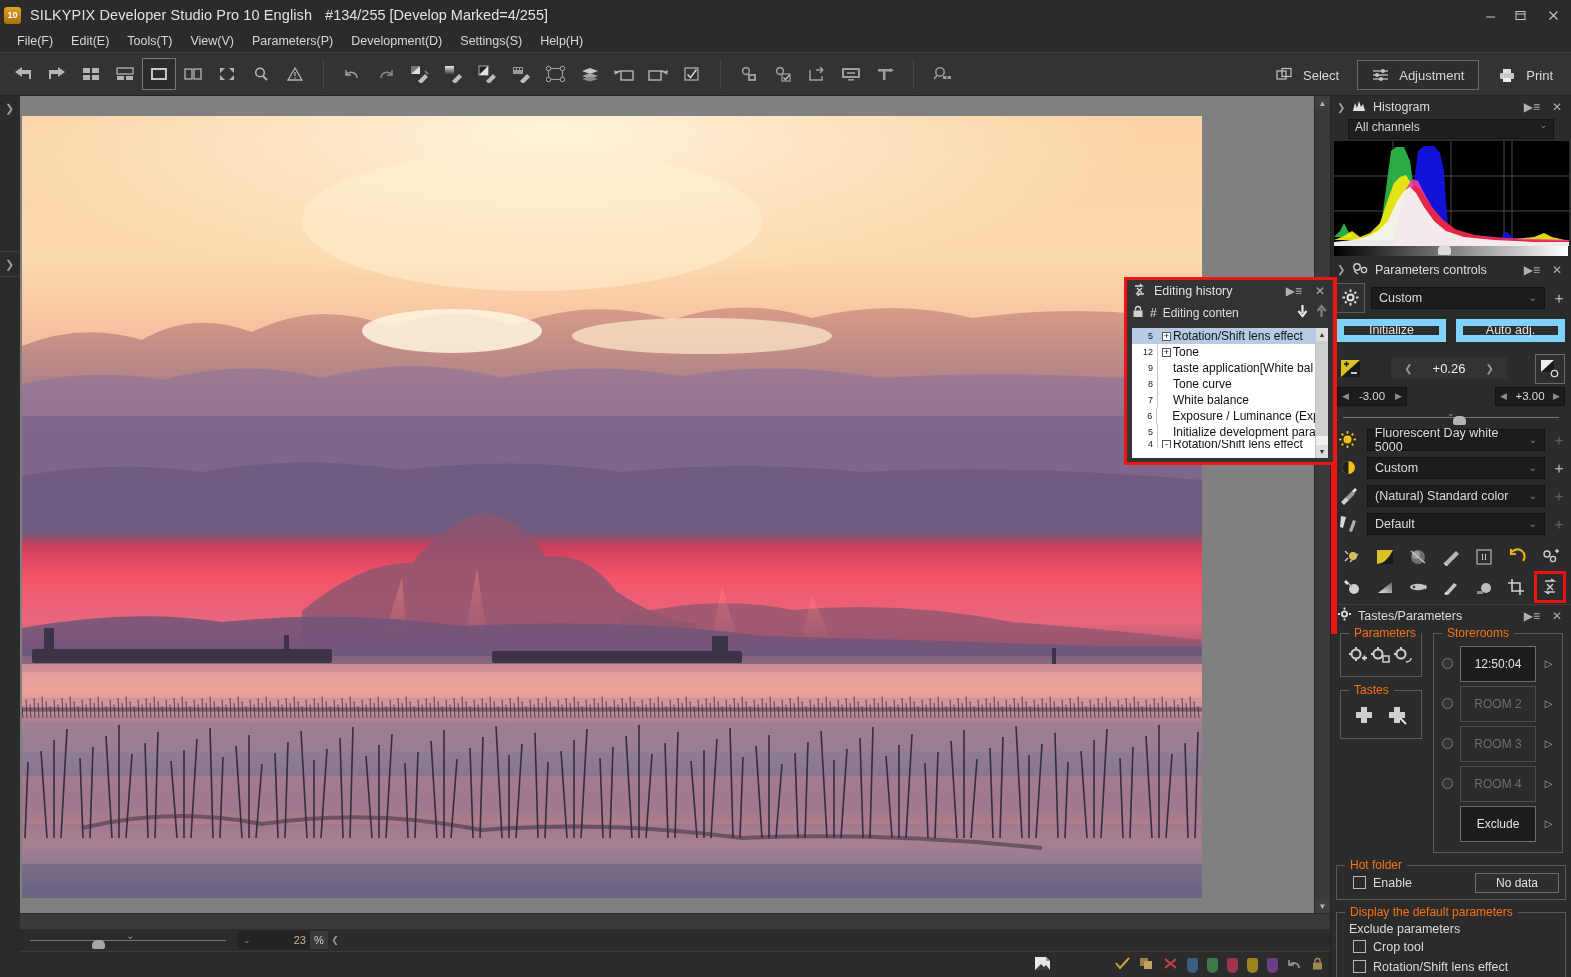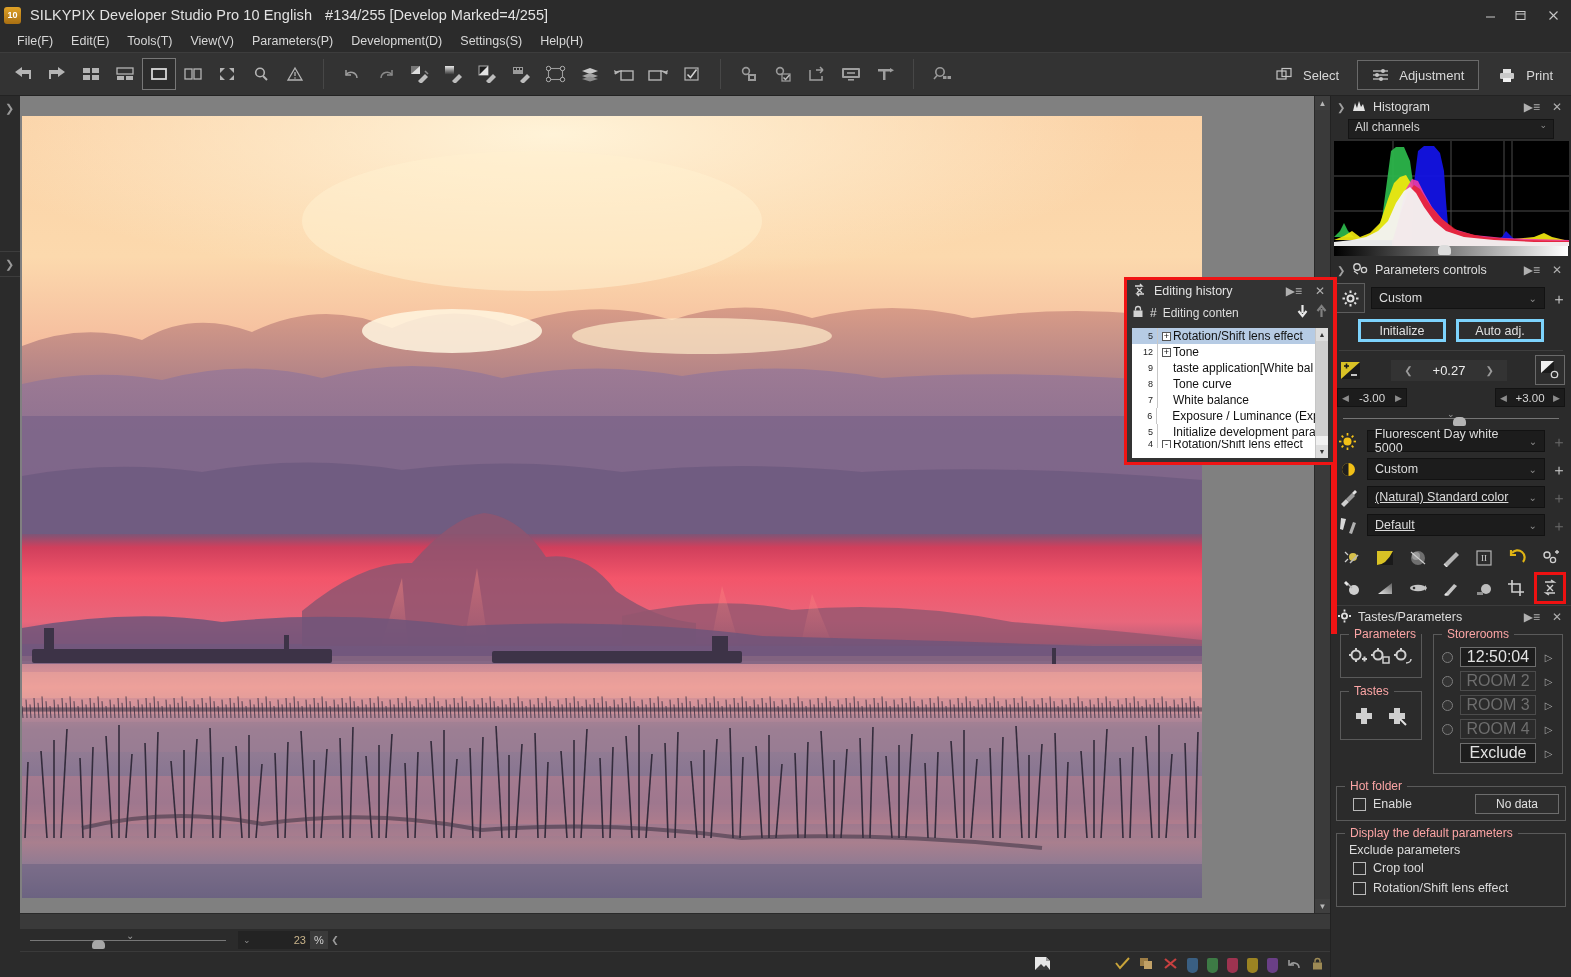--- a/index.html
+++ b/index.html
@@ -85,26 +85,26 @@
   .gradstrip{height:10px;margin:0 3px;background:linear-gradient(90deg,#000,#fff);position:relative;}
   .gradknob{position:absolute;left:104px;top:-1px;width:13px;height:10px;background:#dcdcdc;border-radius:5px 5px 2px 2px;}
 
   .params{flex:1 1 auto;display:flex;flex-direction:column;min-height:0;}
   .pc-row{display:flex;align-items:center;padding:2px 4px;gap:6px;}
   .pc-ico{width:26px;height:24px;display:flex;align-items:center;justify-content:center;}
   .gearbox{width:30px;height:30px;border:1px solid #5d5d5d;background:#303030;display:flex;align-items:center;justify-content:center;}
   .selbox{flex:1 1 auto;height:22px;background:#1c1c1c;border:1px solid #121212;display:flex;align-items:center;
     padding:0 7px;font-size:12.5px;color:#dcdcdc;}
   .selbox .cv{flex:1 1 auto;}
-  .selbox .cv.ul{text-decoration:underline;}
+  .selbox .cv.ul{}
   .selbox .cc{color:#8a8a8a;font-size:10px;}
   .plus{width:16px;text-align:center;color:#cfcfcf;font-size:15px;line-height:1;}
   .plus.dim{color:#6a6a6a;}
   .btnrow{display:flex;gap:10px;justify-content:center;padding:4px 0 6px;}
-  .btn{width:88px;height:23px;background:#2e2e2e;border:3px solid #7dd3fc;display:flex;align-items:center;
+  .btn{width:109px;height:23px;background:#2e2e2e;border:7px solid #7dd3fc;display:flex;align-items:center;
     justify-content:center;font-size:12.5px;color:#e0e0e0;}
   .hr{height:1px;background:#3f3f3f;margin:2px 8px 4px;}
 
   .expblock{padding:0 6px;}
   .exp-top{display:flex;align-items:center;gap:4px;}
   .spin{width:70px;height:19px;background:#1c1c1c;border:1px solid #131313;display:flex;align-items:center;
     justify-content:space-between;padding:0 4px;font-size:11.5px;color:#d8d8d8;}
   .spin .ar{color:#8c8c8c;font-size:9px;}
   .numbig{flex:1 1 auto;height:21px;background:#333;display:flex;align-items:center;justify-content:center;
     gap:20px;font-size:13px;color:#ededed;max-width:116px;margin:0 auto;}
@@ -115,29 +115,29 @@
   .exp-slider .chev{position:absolute;left:110px;top:-1px;color:#9a9a9a;font-size:9px;}
   .exp-slider .knob{position:absolute;left:116px;top:7px;width:13px;height:9px;background:#b4b4b4;border-radius:5px 5px 2px 2px;}
 
   .iconsgrid{padding:4px 8px 2px;}
   .icorow{display:flex;justify-content:space-between;padding:2px 0;}
   .ico{width:26px;height:26px;display:flex;align-items:center;justify-content:center;color:#cfcfcf;position:relative;}
   .ico.hl{outline:3px solid #ee1111;}
 
   .tp{border-top:1px solid #3c3c3c;}
   .fs{border:1px solid #5a5a5a;margin:6px 5px 0;padding:8px 6px 6px;position:relative;}
-  .fs > .lg{position:absolute;top:-8px;left:8px;background:#2b2b2b;padding:0 5px;font-size:12px;color:#fca5a5;}
+  .fs > .lg{position:absolute;top:-8px;left:8px;background:#2b2b2b;padding:0 5px;font-size:12px;color:#f97316;}
   .tpwrap{display:flex;gap:6px;padding:0 4px;}
   .tpleft{width:92px;}
   .tpright{flex:1 1 auto;}
   .gico{display:flex;justify-content:space-around;padding:4px 0 2px;}
   .roomrow{display:flex;align-items:center;gap:7px;padding:2px 0;}
   .radio{width:11px;height:11px;border-radius:50%;border:1px solid #7d7d7d;background:#333;flex:0 0 11px;}
-  .roombtn{flex:1 1 auto;height:20px;border:1px solid #6d6d6d;background:#1d1d1d;display:flex;
-    align-items:center;justify-content:center;font-size:16px;color:#e3e3e3;}
+  .roombtn{flex:1 1 auto;height:36px;border:1px solid #6d6d6d;background:#1d1d1d;display:flex;
+    align-items:center;justify-content:center;font-size:12px;color:#e3e3e3;}
   .roombtn.dim{color:#6e6e6e;border-color:#4c4c4c;background:#2b2b2b;}
   .tri{color:#a6a6a6;font-size:10px;width:11px;text-align:center;}
   .cbrow{display:flex;align-items:center;gap:7px;padding:3px 0 3px 10px;font-size:12.5px;color:#dcdcdc;}
   .cb{width:13px;height:13px;border:1px solid #b9b9b9;background:#2b2b2b;flex:0 0 13px;}
   .nodata{width:84px;height:20px;border:1px solid #6d6d6d;background:#2e2e2e;display:flex;align-items:center;
     justify-content:center;font-size:12px;color:#e0e0e0;}
   .sublabel{font-size:12.5px;color:#dcdcdc;padding:1px 0 1px 6px;}
 
   
   .ehist{position:absolute;left:1124px;top:277px;width:212px;height:188px;border:3px solid #f01414;background:#333;z-index:40;}
@@ -1093,21 +1093,21 @@
                   <path d="M1 18L20 1v17z" fill="#1b1b1b"></path>
                   <g stroke="#1b1b1b" stroke-width="1.6">
                     <line x1="4" y1="5" x2="9" y2="5"></line>
                     <line x1="6.5" y1="2.5" x2="6.5" y2="7.5"></line>
                   </g>
                   <line x1="11" y1="14" x2="17" y2="14" stroke="#f1f1f1" stroke-width="1.6"></line>
                 </svg>
             </div>
             <div class="numbig">
               <span class="ar">❮</span>
-              <span>+0.27</span>
+              <span>+0.26</span>
               <span class="ar">❯</span>
             </div>
             <div class="autobox">
               <svg width="18" height="18" viewBox="0 0 18 18">
                   <rect x="0" y="0" width="13" height="12" fill="#efefef"></rect>
                   <path d="M0 12L13 0v12z" fill="#1b1b1b"></path>
                   <circle cx="13.5" cy="13.5" r="3.2" fill="none" stroke="#d8d8d8" stroke-width="1.3"></circle>
                 </svg>
             </div>
           </div>

